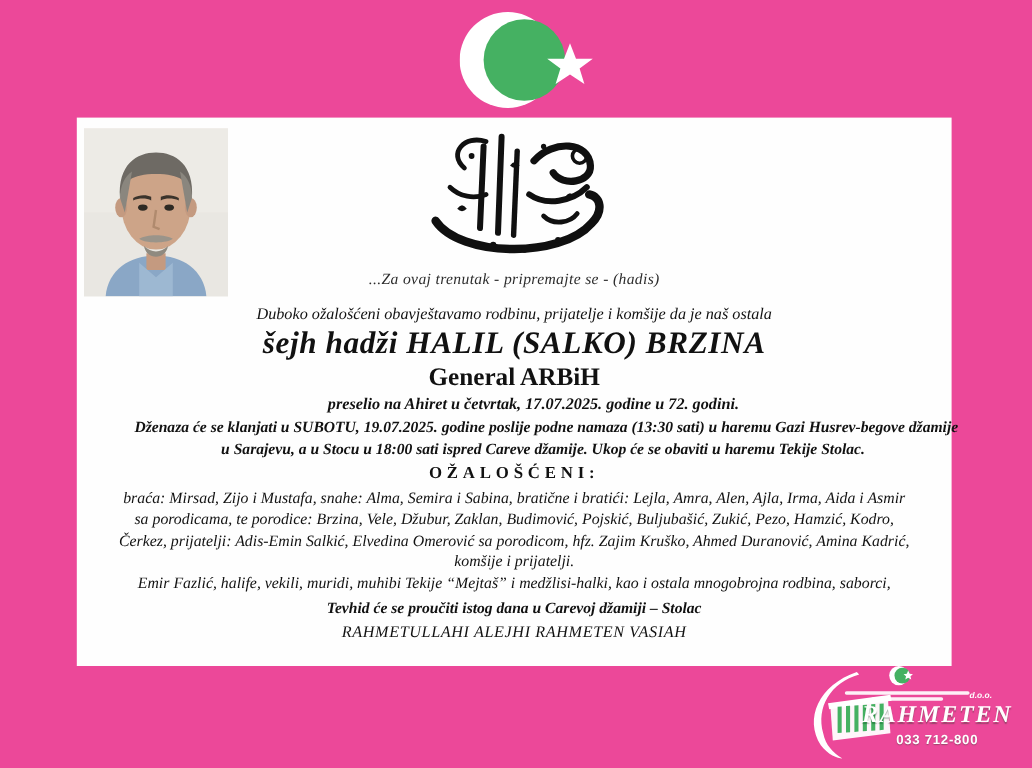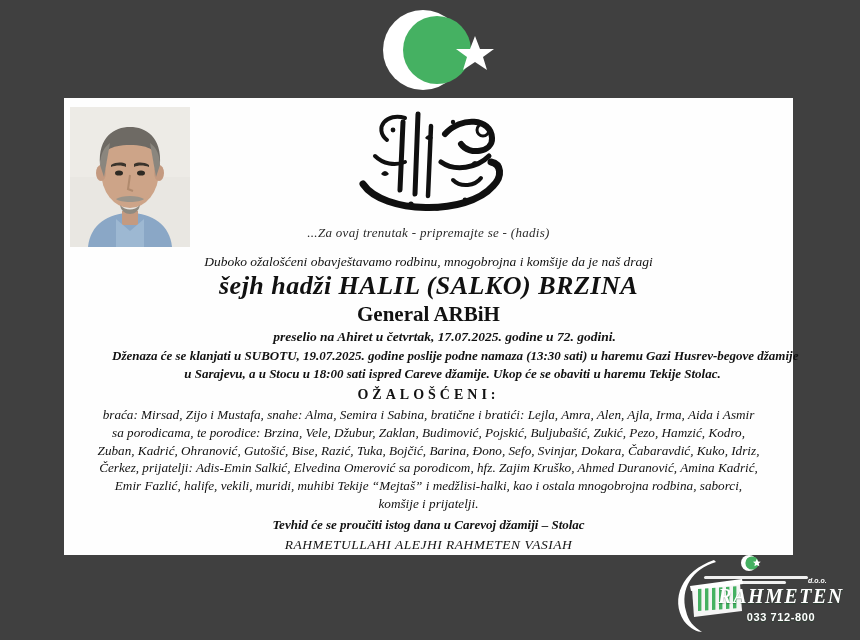--- a/index.html
+++ b/index.html
@@ -1,21 +1,21 @@
 <!DOCTYPE html>
 <html><head>
 <meta charset="utf-8">
 <style>
   * { margin:0; padding:0; box-sizing:border-box; }
   html,body { width:860px; height:640px; }
   body { font-family:"Liberation Serif", serif; }
 
   .page {
     position:relative; width:860px; height:640px;
-    background:#404040; overflow:hidden;
+    background:#ec4899; overflow:hidden;
   }
 
   .top-crescent { position:absolute; left:383px; top:8px; width:125px; height:84px; }
 
   .panel {
     position:absolute; left:64px; top:98px; width:729px; height:457px;
     background:#fefefe;
   }
 
   .photo {
@@ -119,33 +119,32 @@
         <circle cx="52" cy="26" r="2.4"></circle>
         <circle cx="112" cy="18" r="2.2"></circle>
         <path d="M40,70 q4,-6 8,0 q-4,4 -8,0 Z"></path>
         <path d="M130,60 q4,-6 8,0 q-4,4 -8,0 Z"></path>
         <path d="M84,34 q4,-6 8,0 q-4,4 -8,0 Z"></path>
       </g>
     </svg>
 
     <div class="textcol">
       <div class="hadis">...Za ovaj trenutak - pripremajte se - (hadis)</div>
-      <div class="intro">Duboko ožalošćeni obavještavamo rodbinu, mnogobrojna i komšije da je naš dragi</div>
+      <div class="intro">Duboko ožalošćeni obavještavamo rodbinu, prijatelje i komšije da je naš ostala</div>
       <div class="dname">šejh hadži HALIL (SALKO) BRZINA</div>
       <div class="dtitle">General ARBiH</div>
       <div class="death">preselio na Ahiret u četvrtak, 17.07.2025. godine u 72. godini.</div>
       <div class="funeral">Dženaza će se klanjati u SUBOTU, 19.07.2025. godine poslije podne namaza (13:30 sati) u haremu Gazi Husrev-begove džamije</div>
       <div class="funeral">u Sarajevu, a u Stocu u 18:00 sati ispred Careve džamije. Ukop će se obaviti u haremu Tekije Stolac.</div>
       <div class="mheading">OŽALOŠĆENI:</div>
       <div class="mline">braća: Mirsad, Zijo i Mustafa, snahe: Alma, Semira i Sabina, bratične i bratići: Lejla, Amra, Alen, Ajla, Irma, Aida i Asmir</div>
       <div class="mline">sa porodicama, te porodice: Brzina, Vele, Džubur, Zaklan, Budimović, Pojskić, Buljubašić, Zukić, Pezo, Hamzić, Kodro,</div>
-      <div class="mline">Zuban, Kadrić, Ohranović, Gutošić, Bise, Razić, Tuka, Bojčić, Barina, Đono, Sefo, Svinjar, Dokara, Čabaravdić, Kuko, Idriz,</div>
       <div class="mline">Čerkez, prijatelji: Adis-Emin Salkić, Elvedina Omerović sa porodicom, hfz. Zajim Kruško, Ahmed Duranović, Amina Kadrić,</div>
+      <div class="mline">komšije i prijatelji.</div>
       <div class="mline">Emir Fazlić, halife, vekili, muridi, muhibi Tekije “Mejtaš” i medžlisi-halki, kao i ostala mnogobrojna rodbina, saborci,</div>
-      <div class="mline">komšije i prijatelji.</div>
       <div class="tevhid">Tevhid će se proučiti istog dana u Carevoj džamiji – Stolac</div>
       <div class="closing">RAHMETULLAHI ALEJHI RAHMETEN VASIAH</div>
     </div>
   </div>
 
   <div class="logo">
     <svg class="logo-mark" viewBox="0 0 78 74">
       <path d="M46,1 C14,12 2,40 16,62 C22,70 30,73 34,73 C26,68 20,62 18,52 C12,30 24,10 48,3 Z" fill="#ffffff"></path>
       <g>
         <path d="M24,30 L72,24 L74,52 L26,58 Z" fill="#ffffff" opacity="0.95"></path>

